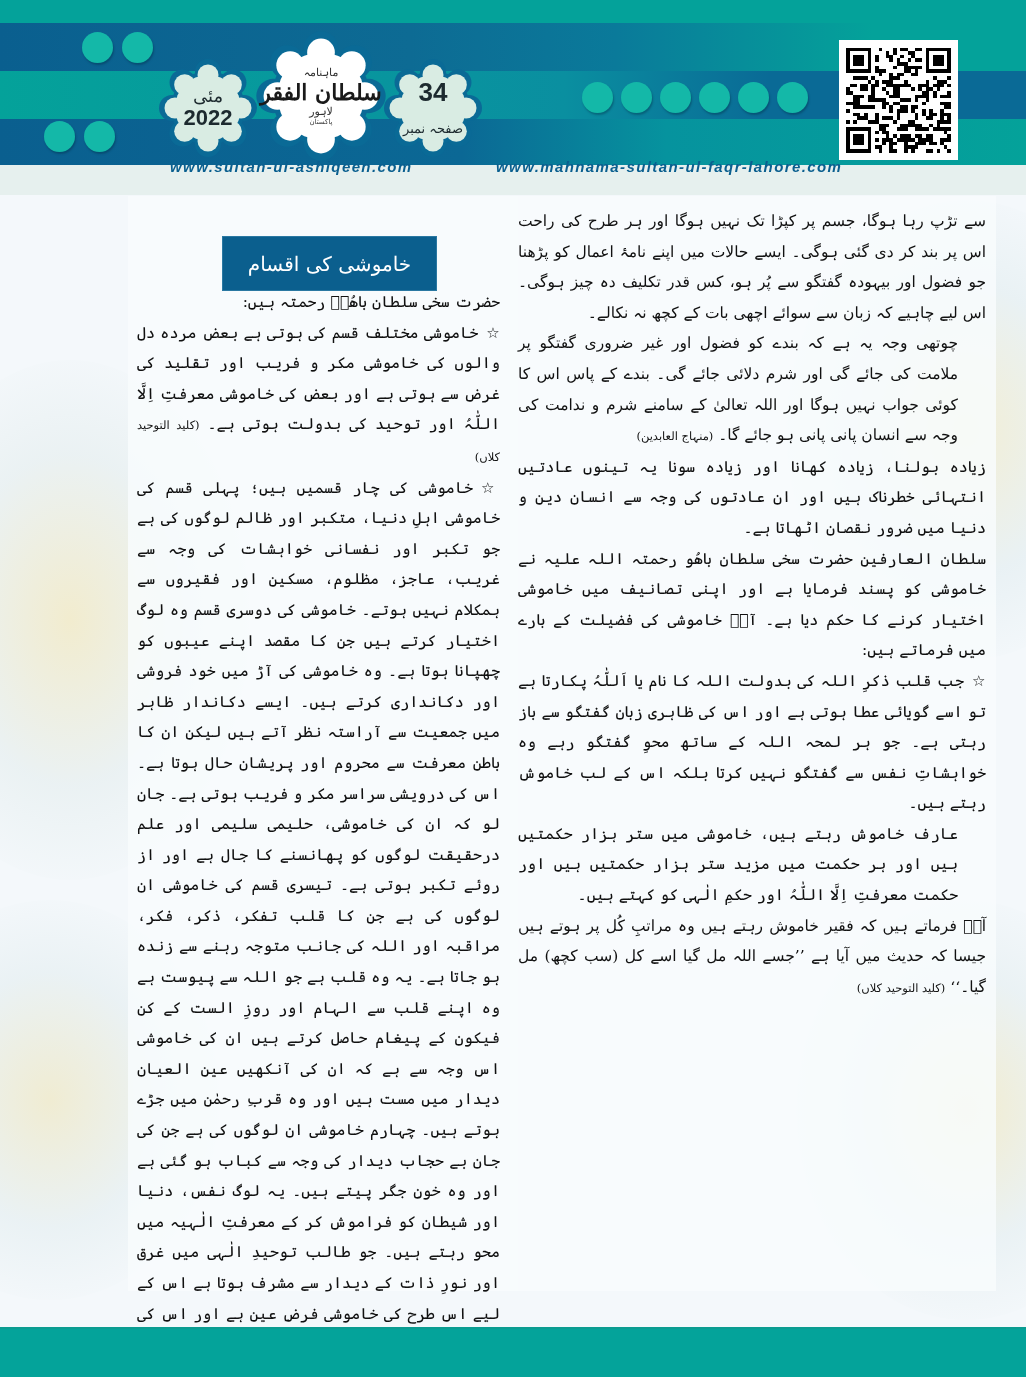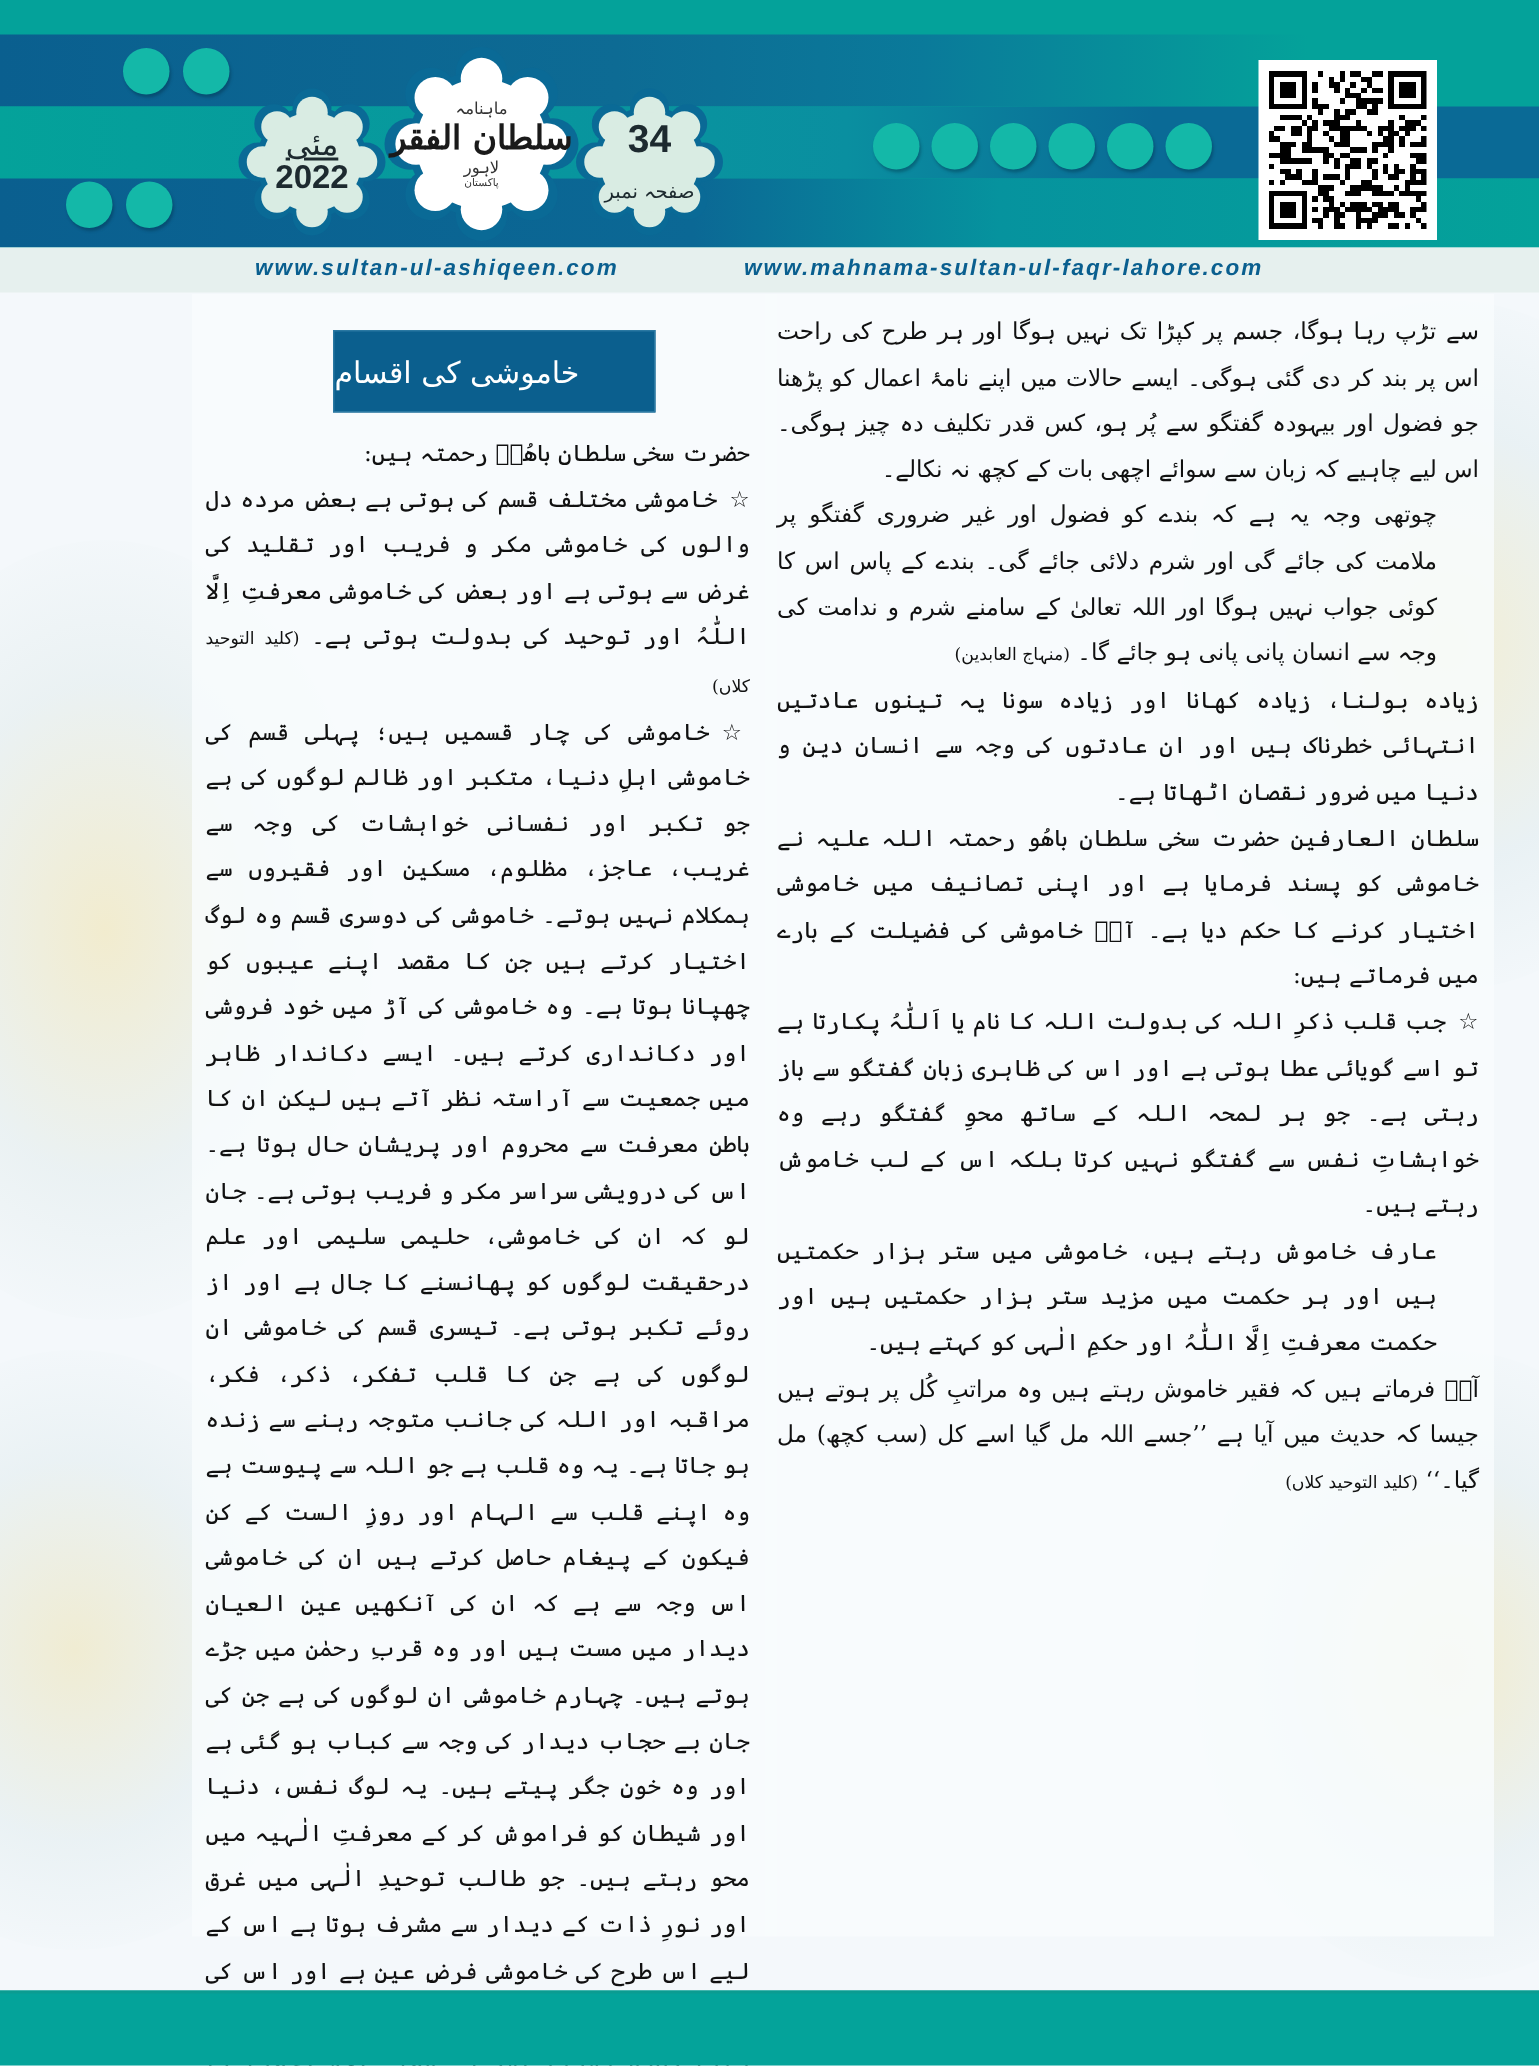--- a/index.html
+++ b/index.html
@@ -12,47 +12,47 @@
   .header { position: absolute; left: 0; top: 0; width: 1026px; height: 165px; background: #04a29a; overflow: hidden; }
   .band { position: absolute; left: 0; width: 1026px; }
   .band-top { top: 0; height: 23px; background: #04a29a; }
   .band-blue1 { top: 23px; height: 48px; background: linear-gradient(90deg,#0a5f8f 0%, #0d6b94 40%, #0a7a9a 60%, #04a29a 85%); }
   .band-teal { top: 71px; height: 48px; background: linear-gradient(90deg,#04a29a 0%, #0a8fa0 55%, #0a6a96 75%, #0a6a96 100%); }
   .band-blue2 { top: 119px; height: 46px; background: linear-gradient(90deg,#0a5f8f 0%, #0b6895 45%, #06939e 65%, #04a29a 100%); }
   .dot { position: absolute; width: 31px; height: 31px; border-radius: 50%; background: #14b8a8; box-shadow: 1px 2px 2px rgba(0,40,60,0.35); }
   .medallion { position: absolute; display: flex; align-items: center; justify-content: center; flex-direction: column; }
   .medallion svg { position: absolute; left: 0; top: 0; }
   .med-text { position: relative; z-index: 2; text-align: center; color: #1d2a2f; }
-  .med-month { font-family: "DejaVu Serif", serif; font-size: 21px; line-height: 20px; text-decoration: underline; }
+  .med-month { font-family: "DejaVu Serif", serif; font-size: 18px; line-height: 20px; }
   .med-year { font-family: "Liberation Sans", sans-serif; font-weight: bold; font-size: 22px; line-height: 24px; }
   .med-page-num { font-family: "Liberation Sans", sans-serif; font-weight: bold; font-size: 26px; line-height: 26px; }
   .med-page-label { font-family: "DejaVu Serif", serif; font-size: 13px; line-height: 16px; margin-top: 16px; }
   .logo-text { font-family: "DejaVu Serif", serif; font-size: 22px; font-weight: bold; line-height: 26px; color: #1a1a1a; }
   .logo-sub { font-family: "DejaVu Serif", serif; font-size: 11px; color: #333; }
   .qr { position: absolute; left: 839px; top: 40px; width: 119px; height: 120px; background: #fff; }
   .qr-inner { position: absolute; left: 7px; top: 7px; width: 105px; height: 106px; }
   
   .url-strip { position: absolute; left: 0; top: 165px; width: 1026px; height: 30px; background: #e6f0ee; }
-  .url { position: absolute; top: 170px; font-family: "Liberation Sans", sans-serif; font-weight: bold; font-style: italic; font-size: 15px; letter-spacing: 1.4px; color: #0a5f8f; }
+  .url { position: absolute; top: 158px; font-family: "Liberation Sans", sans-serif; font-weight: bold; font-style: italic; font-size: 15px; letter-spacing: 1.4px; color: #0a5f8f; }
   
   .ornament { position: absolute; border-radius: 50%; }
   .orn-left { left: -110px; top: 360px; width: 360px; height: 520px; background: radial-gradient(ellipse at center, rgba(240,226,170,0.55) 0%, rgba(225,235,235,0.5) 45%, rgba(244,248,251,0) 75%); }
   .orn-left2 { left: -120px; top: 900px; width: 340px; height: 400px; background: radial-gradient(ellipse at center, rgba(236,224,170,0.5) 0%, rgba(222,234,236,0.45) 45%, rgba(244,248,251,0) 75%); }
   .orn-right { right: -120px; top: 200px; width: 360px; height: 460px; background: radial-gradient(ellipse at center, rgba(240,228,175,0.5) 0%, rgba(220,233,236,0.45) 45%, rgba(244,248,251,0) 75%); }
   .orn-right2 { right: -110px; top: 900px; width: 340px; height: 420px; background: radial-gradient(ellipse at center, rgba(240,226,170,0.55) 0%, rgba(222,234,236,0.45) 45%, rgba(244,248,251,0) 75%); }
   .text-panel { position: absolute; top: 196px; height: 1095px; background: rgba(248,251,253,0.85); }
   
   .col { position: absolute; direction: rtl; text-align: justify; text-align-last: right; color: #111; font-family: "DejaVu Serif", serif; font-size: 15.5px; line-height: 30.6px; }
   .col-right { left: 518px; top: 206px; width: 468px; }
   .col-left { left: 137px; top: 287px; width: 363px; }
   .col p { margin: 0; }
   .col .indent { padding-right: 28px; }
   .star { font-family: "DejaVu Sans", sans-serif; margin-left: 8px; font-size: 15px; }
   .cite { font-size: 11.5px; }
-  .title-box { position: absolute; left: 222px; top: 220px; width: 213px; height: 53px; background: #0b5f8e; display: flex; align-items: center; justify-content: flex-start; border: 1px solid #2a78a2; }
+  .title-box { position: absolute; left: 222px; top: 236px; width: 213px; height: 53px; background: #0b5f8e; display: flex; align-items: center; justify-content: center; border: 1px solid #2a78a2; }
   .title-text { direction: rtl; font-family: "DejaVu Serif", serif; color: #ffffff; font-size: 20px; }
   
   .footer { position: absolute; left: 0; top: 1327px; width: 1026px; height: 50px; background: #04a39a; border-top: 2px solid #0b9c91; }
 </style>
 </head>
 <body>
 
 <div class="header">
   <div class="band band-top"></div>
   <div class="band band-blue1"></div>

